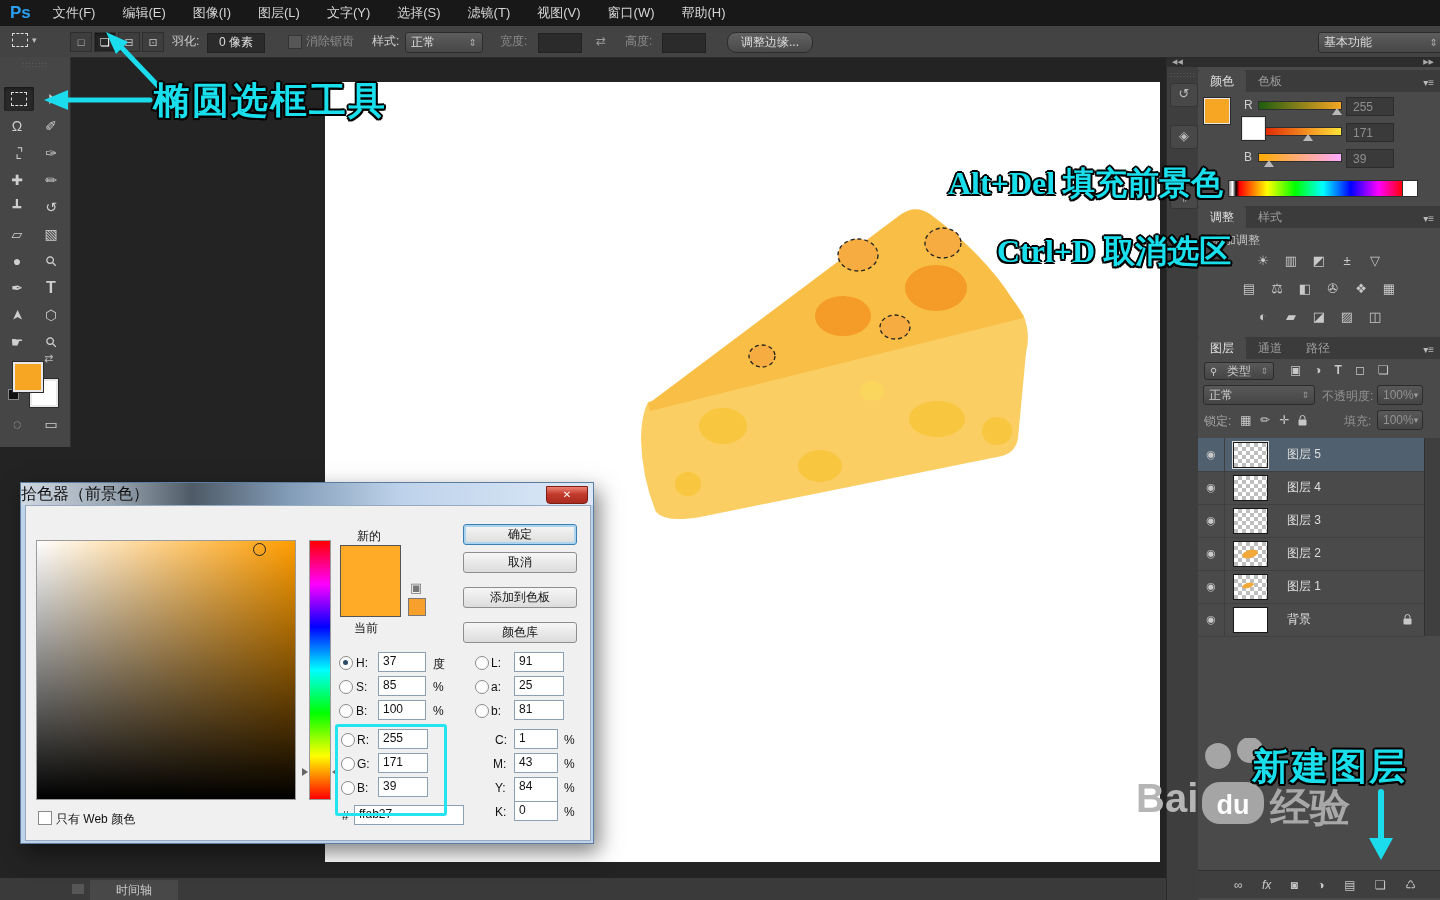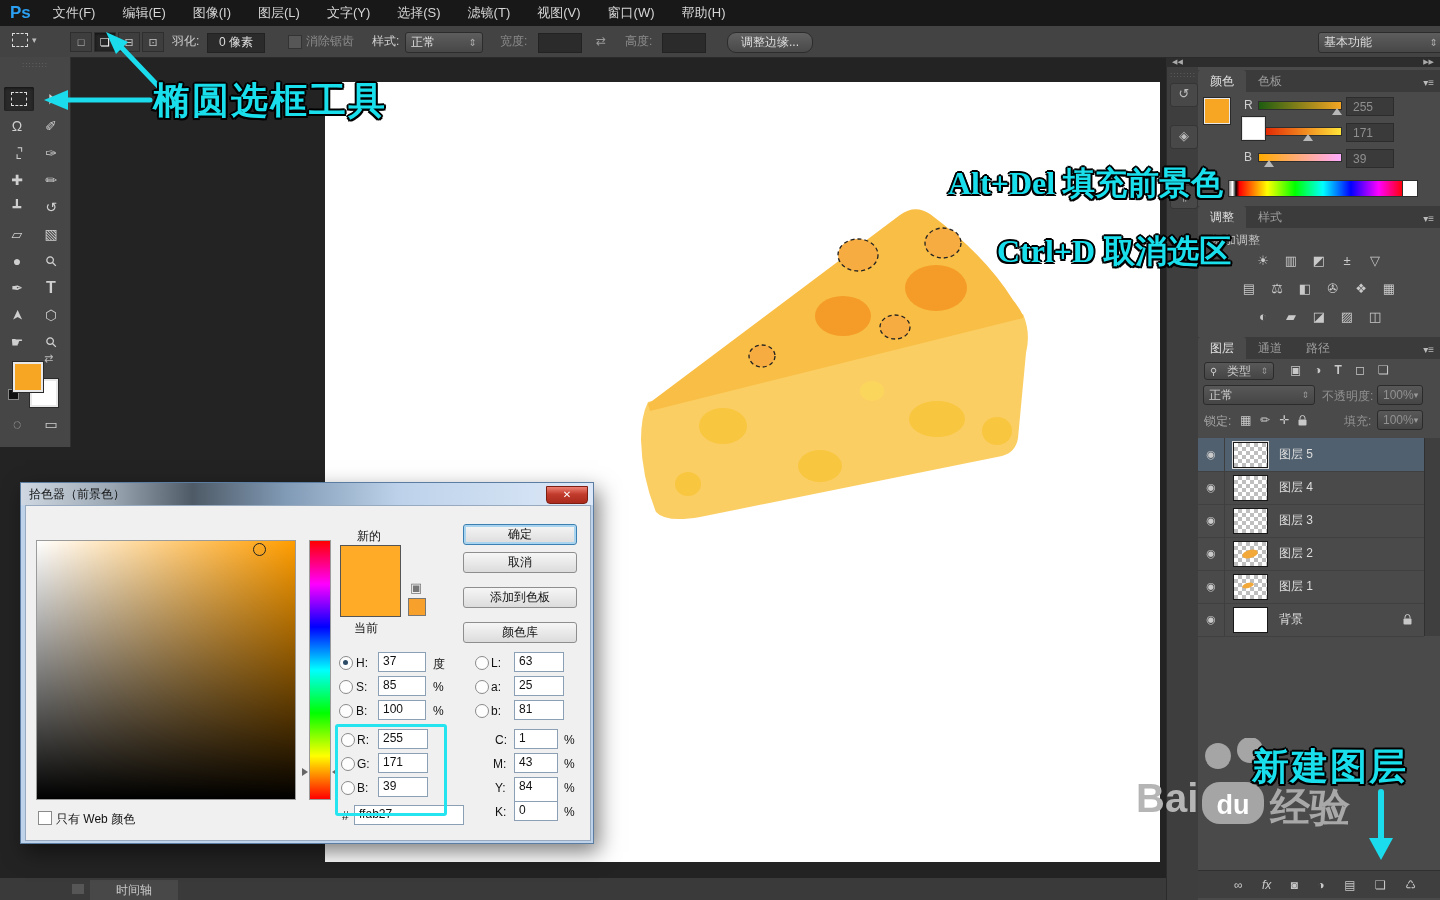--- a/index.html
+++ b/index.html
@@ -31,21 +31,21 @@
   .tbtn.sel{background:#292929;box-shadow:inset 0 1px 3px #111;width:30px;border-radius:2px}
   .dashedsq{width:14px;height:12px;border:1px dashed #ddd}
   .swatch{position:absolute;border:2px solid #e8e8e8;box-shadow:0 0 0 1px #2a2a2a}
   
   .canvas{left:325px;top:82px;width:835px;height:780px;background:#fff;z-index:1}
   
   .dialog{left:20px;top:482px;width:572px;height:360px;background:#bed3ea;border:1px solid #5b7da1;
       box-shadow:5px 8px 20px rgba(0,0,0,.5);z-index:50}
   .dlg-title{position:absolute;left:0;top:0;width:100%;height:22px;
       background:linear-gradient(90deg,#cfd8e2 0%,#9aa7b3 16%,#4e5a66 30%,#8099b4 46%,#bdd2ea 66%,#dde9f8 100%);
-      color:#111;font-size:12px;line-height:22px;padding-left:8px;box-sizing:border-box}
+      color:#111;font-size:16px;line-height:22px;box-sizing:border-box}
   .dlg-close{position:absolute;right:5px;top:3px;width:40px;height:16px;border-radius:0 0 4px 4px;
       background:linear-gradient(#ee8173,#c23b2c 45%,#a92b1d);border:1px solid #7e1d12;color:#fff;
       font-size:10px;text-align:center;line-height:15px;font-weight:bold}
   .dlg-body{position:absolute;left:4px;top:22px;width:564px;height:334px;background:#f0f0f0;border:1px solid #98aabf}
   .winbtn{position:absolute;width:112px;height:19px;background:linear-gradient(#f6f6f6,#dcdcdc);
       border:1px solid #8e8e8e;border-radius:3px;font-size:12px;color:#111;text-align:center;line-height:18px}
   .winbtn.primary{border:1px solid #3c7fb1;box-shadow:0 0 0 2px #a9d4ef inset}
   .flabel{position:absolute;font-size:12px;color:#111}
   .finput{position:absolute;background:#fff;border:1px solid #8ba0b5;font-size:12px;color:#111;
       padding:1px 4px;box-sizing:border-box}
@@ -75,21 +75,21 @@
   .graytext{color:#919191}
   .lrow{position:absolute;left:0;width:226px;height:33px;border-bottom:1px solid #404040;display:flex;align-items:center}
   .lrow.sel{background:#50606e}
   .eyebox{width:26px;text-align:center;color:#c9c9c9;font-size:11px;border-right:1px solid #3e3e3e;line-height:32px;height:33px}
   .thumb{width:33px;height:24px;margin-left:8px;border:1px solid #181818;
       background-image:linear-gradient(45deg,#bfbfbf 25%,transparent 25%,transparent 75%,#bfbfbf 75%),
                        linear-gradient(45deg,#bfbfbf 25%,#fff 25%,#fff 75%,#bfbfbf 75%);
       background-size:8px 8px;background-position:0 0,4px 4px;position:relative}
   .thumb.white{background:#fff}
   .blob{position:absolute;left:8px;top:8px;width:16px;height:8px;background:#f3a93a;border-radius:50%;transform:rotate(-15deg)}
-  .lname{color:#dedede;font-size:12px;margin-left:11px}
+  .lname{color:#dedede;font-size:12px;margin-left:19px}
   .licon{color:#c8c8c8;font-size:12px}
   
   .annot{position:absolute;color:#19dfec;font-weight:bold;z-index:70;white-space:nowrap;
       text-shadow:2px 0 #000,-2px 0 #000,0 2px #000,0 -2px #000,1.5px 1.5px #000,-1.5px -1.5px #000,1.5px -1.5px #000,-1.5px 1.5px #000}
   .annot.cjk{font-size:37px;letter-spacing:2px}
   .annot.mono{font-family:Liberation Serif, serif;font-size:32px}
   
   .wmark{left:1128px;top:736px;width:245px;height:135px;z-index:60;color:#a9a9a9}
   .wm-big{position:absolute;font-size:40px;font-weight:bold;color:#b5b5b5}
   .wm-url{position:absolute;font-size:29px;color:#a9a9a9;letter-spacing:.5px}
@@ -285,21 +285,21 @@
     <div class="finput" style="left:352px;top:223px;width:50px;height:20px">255</div>
     <span class="radio" style="left:315px;top:251px"></span>
     <span class="flabel" style="left:331px;top:251px">G:</span>
     <div class="finput" style="left:352px;top:247px;width:50px;height:20px">171</div>
     <span class="radio" style="left:315px;top:275px"></span>
     <span class="flabel" style="left:331px;top:275px">B:</span>
     <div class="finput" style="left:352px;top:271px;width:50px;height:20px">39</div>
 
     <span class="radio" style="left:449px;top:150px"></span>
     <span class="flabel" style="left:465px;top:150px">L:</span>
-    <div class="finput" style="left:488px;top:146px;width:50px;height:20px">63</div>
+    <div class="finput" style="left:488px;top:146px;width:50px;height:20px">91</div>
     <span class="radio" style="left:449px;top:174px"></span>
     <span class="flabel" style="left:465px;top:174px">a:</span>
     <div class="finput" style="left:488px;top:170px;width:50px;height:20px">25</div>
     <span class="radio" style="left:449px;top:198px"></span>
     <span class="flabel" style="left:465px;top:198px">b:</span>
     <div class="finput" style="left:488px;top:194px;width:50px;height:20px">81</div>
 
     <span class="flabel" style="left:469px;top:227px">C:</span>
     <div class="finput" style="left:488px;top:223px;width:44px;height:20px">1</div>
     <span class="flabel" style="left:538px;top:227px">%</span>

